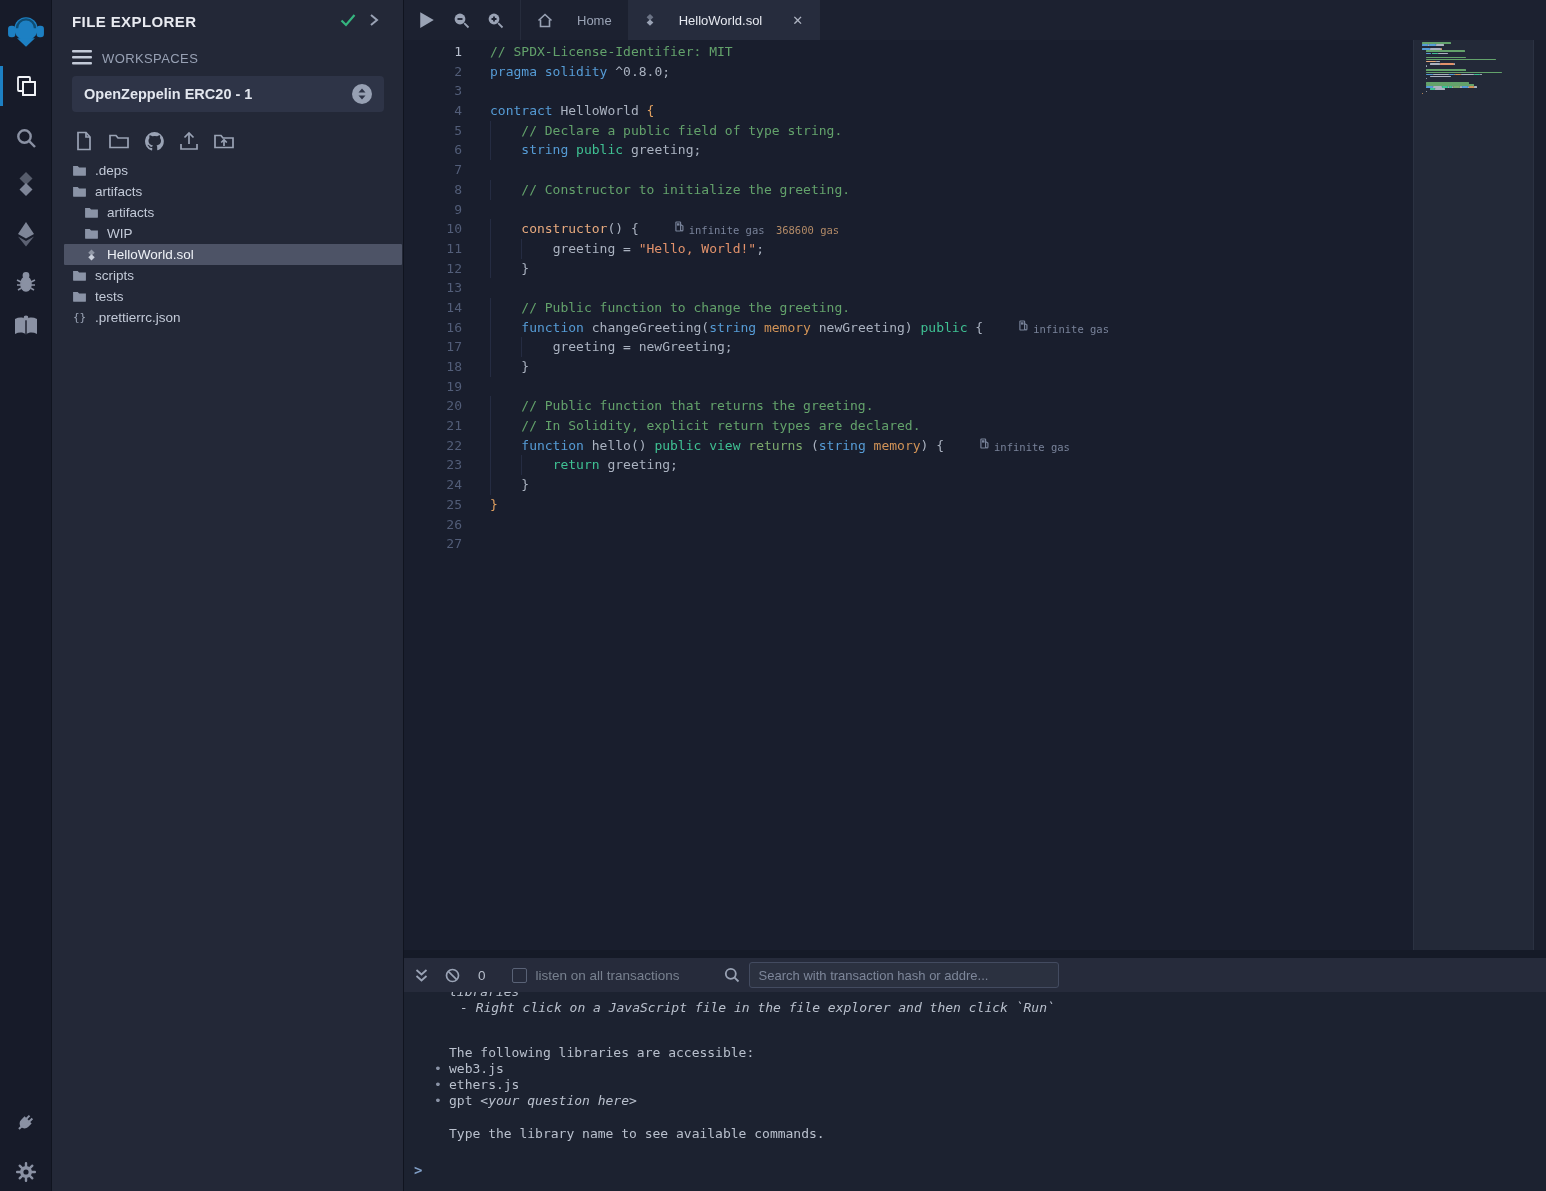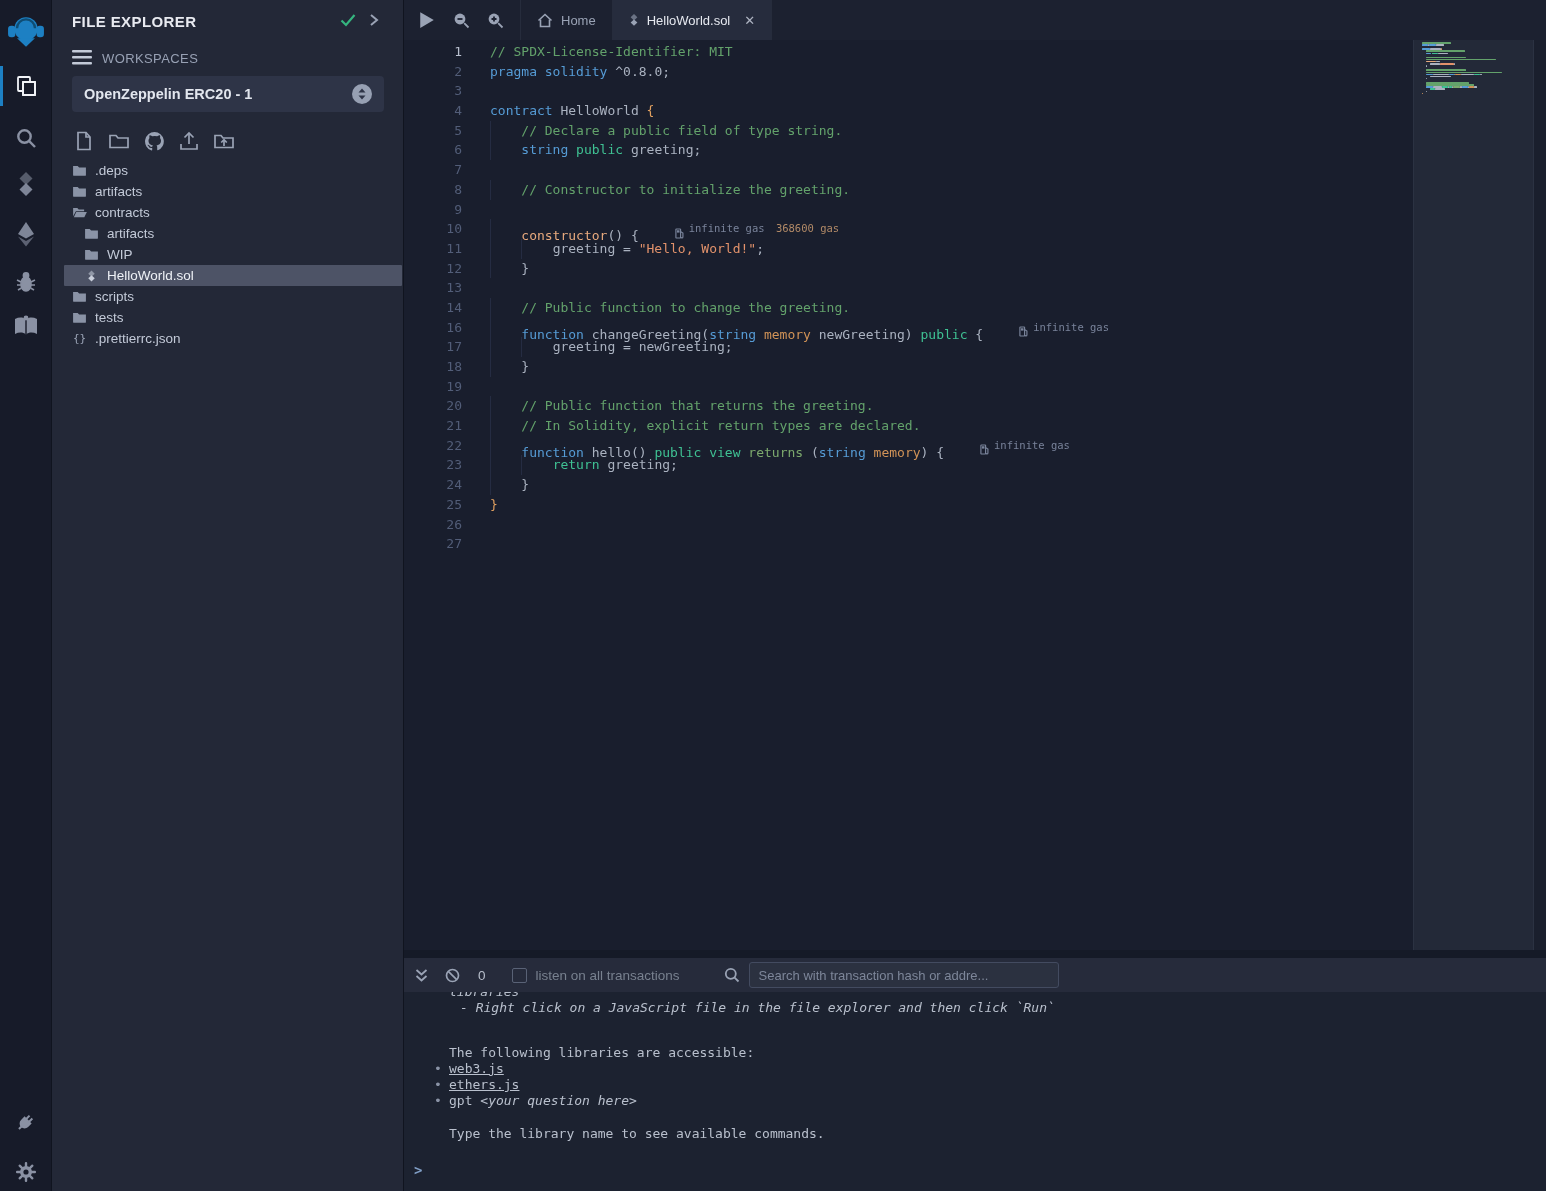--- a/index.html
+++ b/index.html
@@ -32,32 +32,32 @@
   .tic { width:15px; margin-right:8px; display:inline-flex; justify-content:center; color:#8a93a6; flex:none; }
   .trow.sel .tic { color:#c9cfdb; }
   .json-ic { font-family:"DejaVu Sans Mono",monospace; font-size:11px; color:#9aa3b5; }
 
   
   .editor { position:absolute; left:404px; top:0; width:1142px; height:950px; background:#191e2d; }
   .tabstrip { position:absolute; left:0; top:0; width:1142px; height:40px; background:#1c2130; display:flex; align-items:stretch; }
   .ed-tools { display:flex; align-items:center; gap:16px; padding:0 16px 0 14px; }
   .ed-tools .eicn { width:18px; height:18px; display:flex; align-items:center; justify-content:center; color:#9aa3b5; cursor:pointer; }
   .play { color:#2fbf71; }
-  .tab { display:flex; align-items:center; gap:8px; padding:0 16px; font-size:13px; color:#9aa3b5; border-left:1px solid #262c3c; cursor:pointer; }
+  .tab { display:flex; align-items:center; gap:24px; padding:0 16px; font-size:13px; color:#9aa3b5; border-left:1px solid #262c3c; cursor:pointer; }
   .tab.active { background:#262c3d; color:#e6e9f0; border-right:1px solid #262c3c; }
   .tab .tclose { margin-left:6px; font-size:13px; color:#aeb4c2; cursor:pointer; }
   .tab svg { color:#9aa3b5; }
 
   #code { position:absolute; left:0; top:40px; width:1009px; bottom:0; padding-top:2px; overflow:hidden; }
   .cl { display:flex; height:19.7px; font-family:"DejaVu Sans Mono",monospace; font-size:13px; line-height:19.7px; }
   .num { width:58px; text-align:right; color:#525d78; flex:none; }
   .num.cur { color:#b9c0cf; }
   .txt { position:relative; margin-left:28px; white-space:pre; color:#aab2c0; }
   .guide { position:absolute; top:0; bottom:0; width:1px; background:#252c42; }
-  .gas { display:inline-flex; align-items:flex-end; gap:5px; margin-left:36px; font-size:10.5px; color:#79839a; vertical-align:1px; }
+  .gas { display:inline-flex; align-items:flex-start; gap:5px; margin-left:36px; font-size:10.5px; color:#79839a; vertical-align:1px; }
   .gas .n { color:#b28a67; }
   .gas svg { display:block; }
 
   .minimap { position:absolute; left:1009px; top:40px; width:120px; bottom:0; background:#232938; border-left:1px solid #2b3242; padding-top:2px; cursor:pointer; }
   .mm-row { height:2.12px; position:relative; }
   .mm-row i { position:absolute; top:0; height:1.5px; border-radius:.5px; }
   .right-edge { position:absolute; left:1129px; top:40px; width:13px; bottom:0; background:#1a1f2d; border-left:1px solid #2b3242; }
 
   
   .terminal { position:absolute; left:404px; top:950px; width:1142px; height:241px; background:#1c2230; }
@@ -68,21 +68,21 @@
   .tt-check { margin-left:26px; width:15px; height:15px; border:1.5px solid #596276; border-radius:2px; cursor:pointer; }
   .tt-listen { margin-left:9px; font-size:13.5px; color:#78818f; }
   .tt-mag { margin-left:44px; }
   .tt-search { margin-left:9px; width:310px; height:26px; background:#2b3140; border:1px solid #434b60; border-radius:3px; color:#c6ccd8; font-size:13px; padding:0 9px; outline:none; font-family:"Liberation Sans",sans-serif; }
   .tt-search::placeholder { color:#7d8699; }
   .term-body { position:relative; height:199px; overflow:hidden; font-family:"DejaVu Sans Mono",monospace; font-size:13px; color:#b9c0cd; }
   .tl { position:relative; min-height:16.2px; line-height:16.2px; white-space:pre; }
   .tl.clip { margin-top:-8px; }
   .tl .bul { position:absolute; left:30px; color:#8a93a6; }
   .it { font-style:italic; }
-  .lnk { text-decoration:underline; cursor:pointer; }
+  .lnk { cursor:pointer; }
   .prompt { position:absolute; left:10px; bottom:13px; font-weight:bold; color:#7f9dc4; font-family:"DejaVu Sans Mono",monospace; font-size:14px; }
 </style>
 </head>
 <body>
 
 <div class="app">
 
   <aside class="abar">
     <div class="ab-item" style="top:8px;height:48px">
       <svg width="38" height="40" viewBox="0 0 36 36">
@@ -224,29 +224,20 @@
           </span>
           <span class="tlb">.deps</span>
         </div>
         <div class="trow" style="padding-left: 20px;">
           <span class="tic">
             <svg width="13" height="11" viewBox="0 0 14 12" fill="currentColor">
               <path d="M0 1.2 h5 l1.6 1.6 H14 v8 a1 1 0 0 1 -1 1 H1 a1 1 0 0 1 -1 -1 z"></path>
             </svg>
           </span>
           <span class="tlb">artifacts</span>
-        </div>
-        <div class="trow" style="padding-left: 20px;">
-          <span class="tic">
-            <svg width="14" height="11" viewBox="0 0 15 12" fill="currentColor">
-              <path d="M0 1.2 h4.6 l1.5 1.5 H12 v2 H3 L0 10 z"></path>
-              <path d="M3.4 5.5 H15 L12.2 11.2 H0.8 Z"></path>
-            </svg>
-          </span>
-          <span class="tlb">contracts</span>
         </div>
         <div class="trow" style="padding-left: 32px;">
           <span class="tic">
             <svg width="13" height="11" viewBox="0 0 14 12" fill="currentColor">
               <path d="M0 1.2 h5 l1.6 1.6 H14 v8 a1 1 0 0 1 -1 1 H1 a1 1 0 0 1 -1 -1 z"></path>
             </svg>
           </span>
           <span class="tlb">artifacts</span>
         </div>
         <div class="trow" style="padding-left: 32px;">

